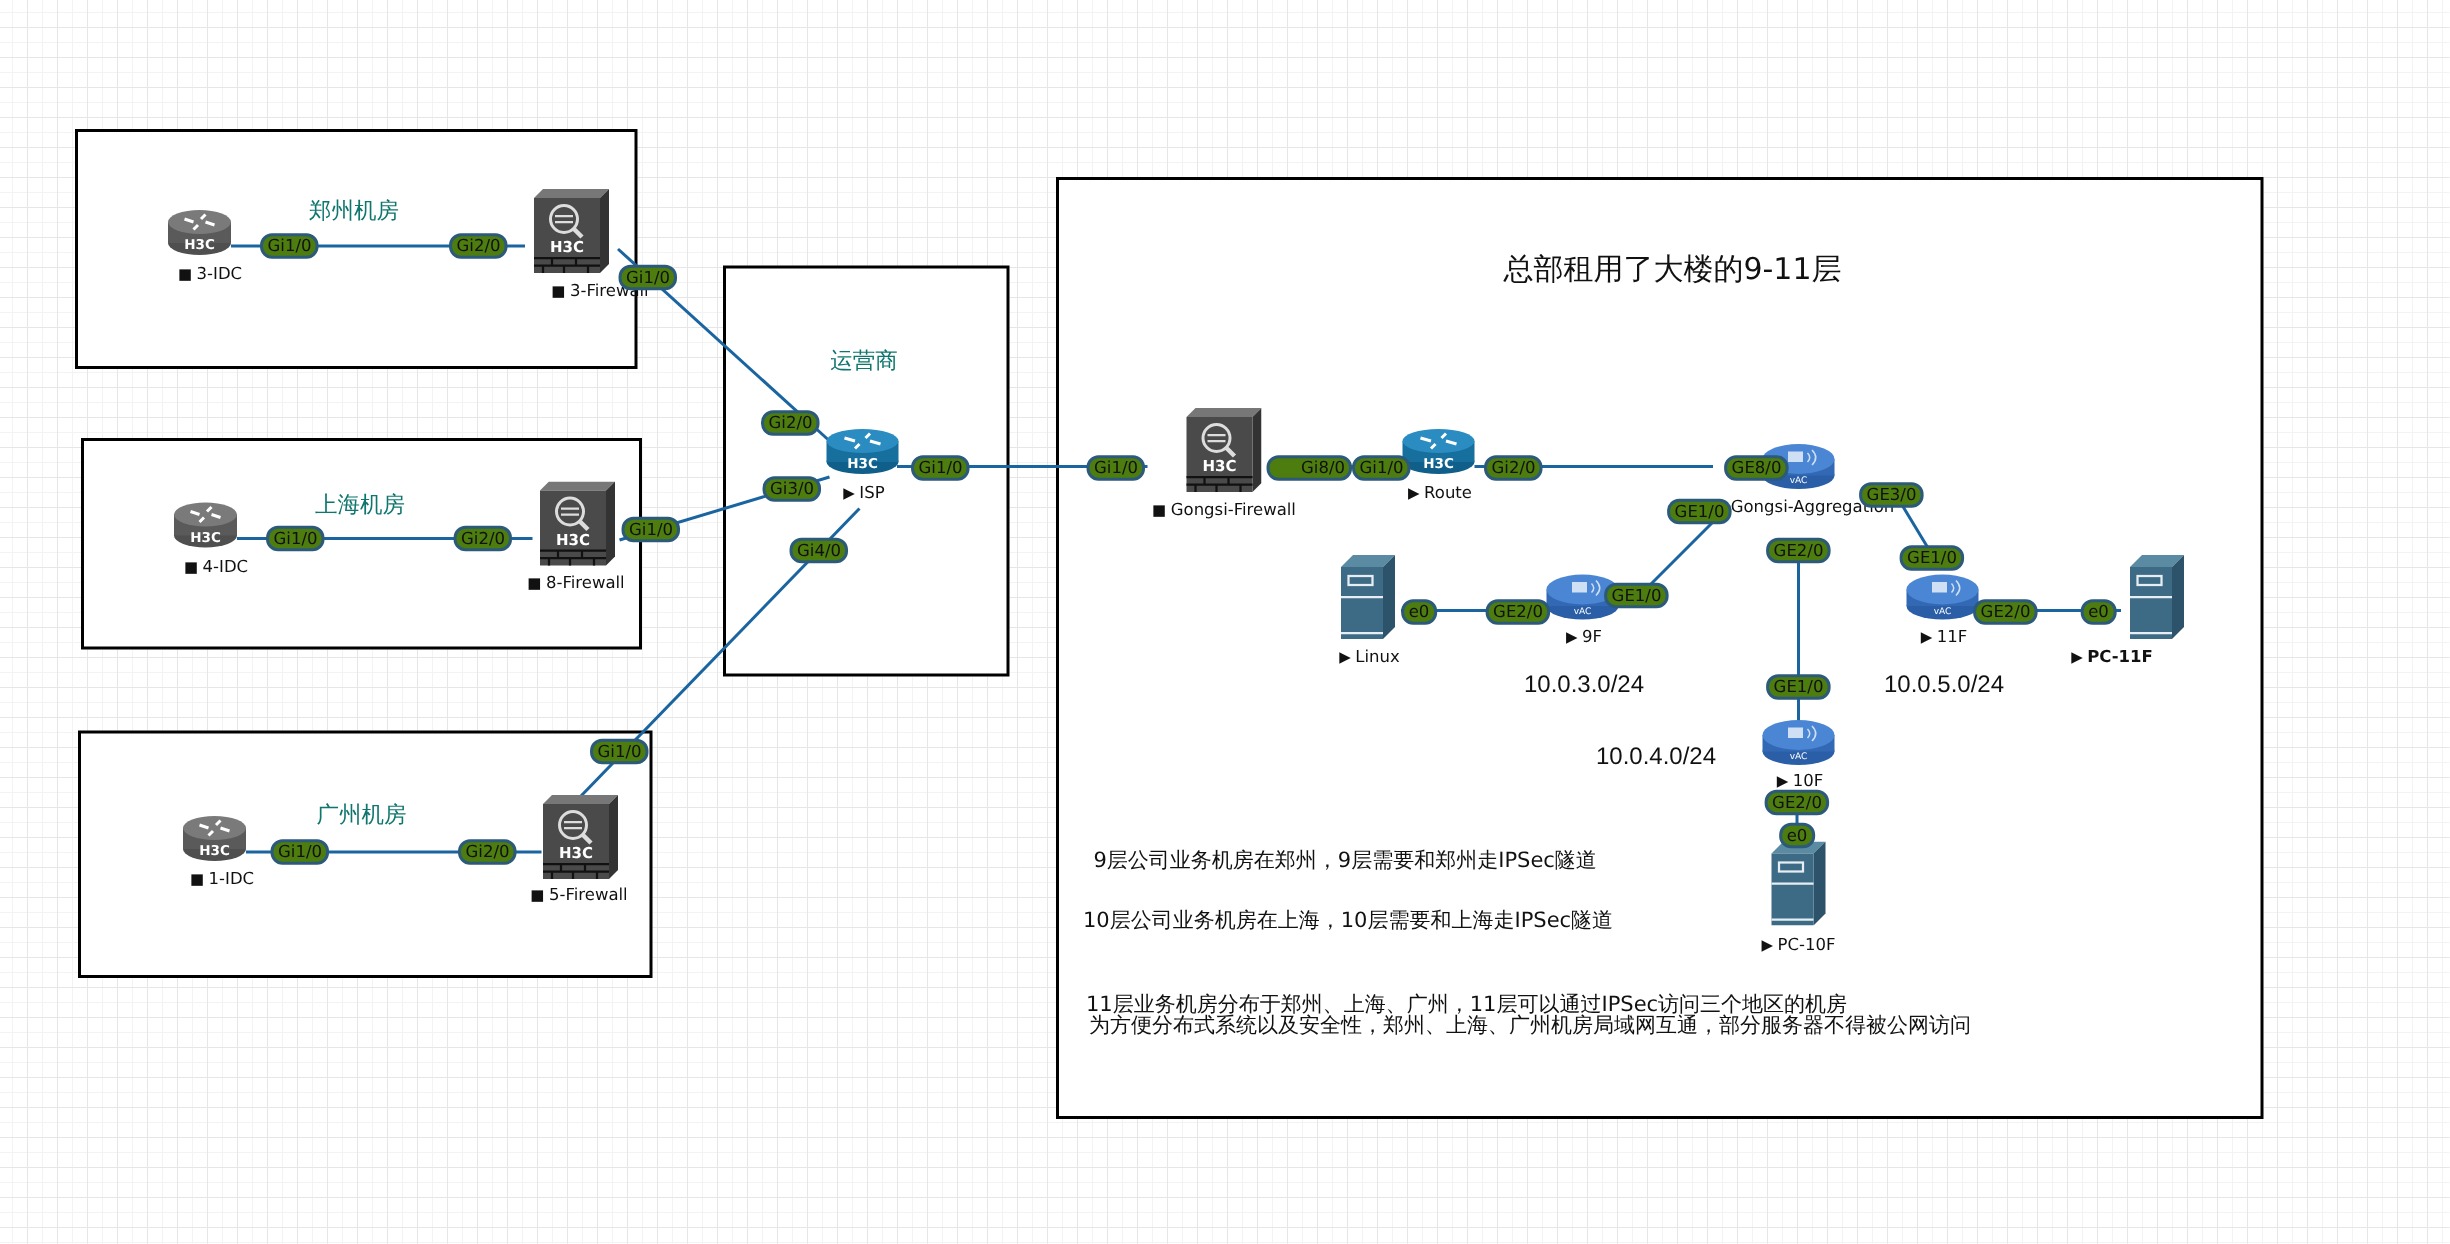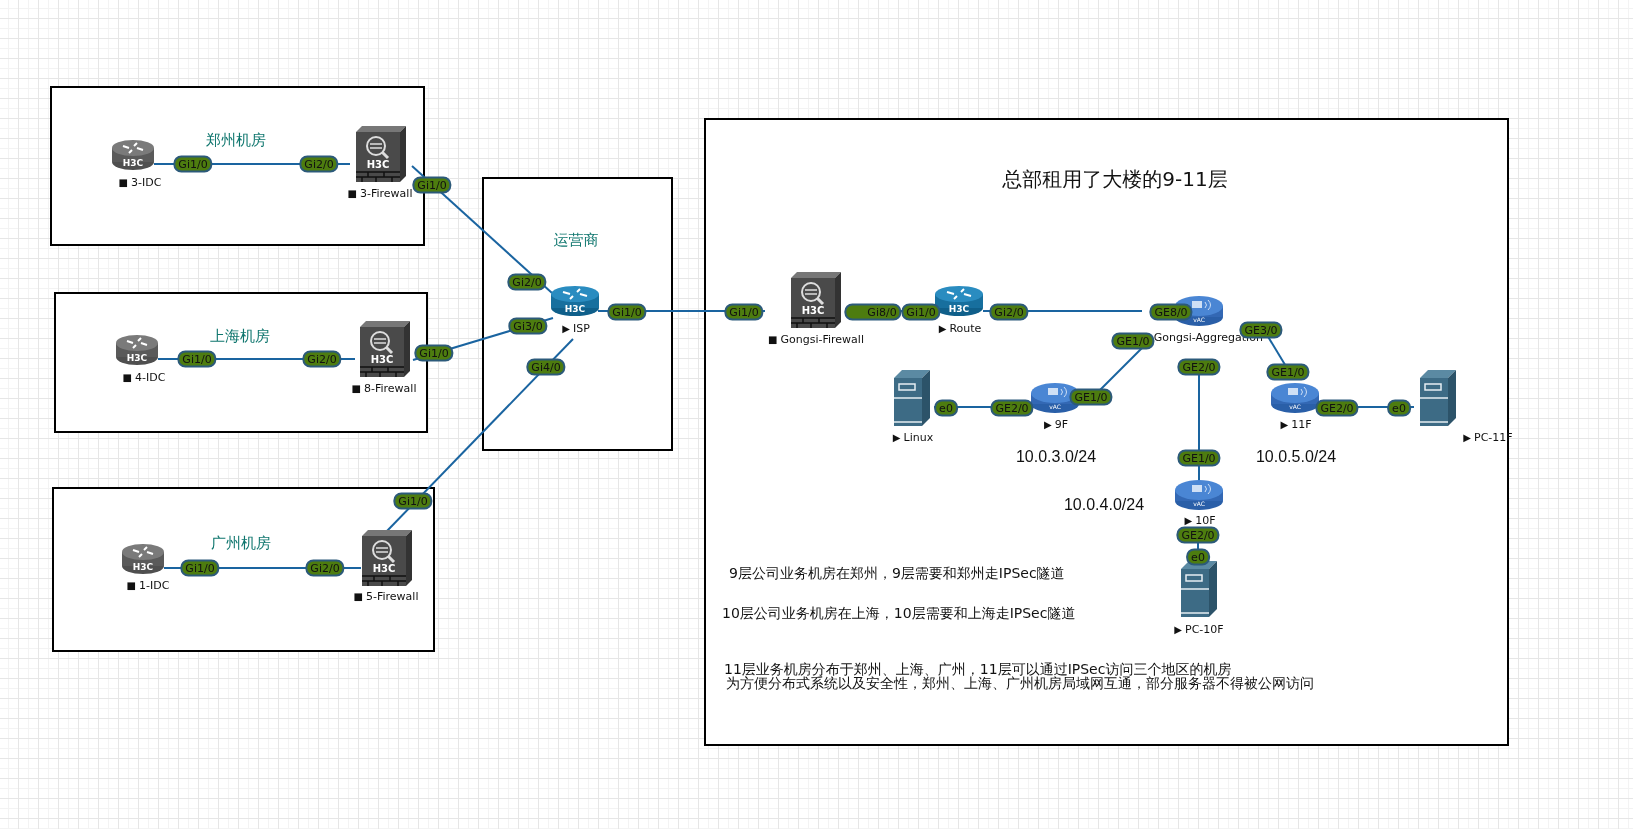--- a/index.html
+++ b/index.html
@@ -100,21 +100,21 @@
     <polygon points="4,6 10,0 54,0 48,6" fill="#777"></polygon>
       <polygon points="48,6 54,0 54,50 48,56" fill="#333"></polygon>
     <rect x="4" y="6" width="44" height="50" fill="#4a4a4a"></rect>
     <circle cx="24" cy="20" r="9" fill="none" stroke="#ddd" stroke-width="2"></circle>
       <line x1="30" y1="26" x2="36" y2="32" stroke="#ddd" stroke-width="3"></line>
     <path d="M18 18 h12 M30 22 h-12" stroke="#ddd" stroke-width="1.5"></path>
     <text x="26" y="42" font-size="10" fill="#fff" text-anchor="middle" font-weight="bold" font-family="DejaVu Sans, sans-serif">H3C</text>
     <path d="M4 46 h44 M4 51 h44 M16 46 v5 M32 46 v5 M10 51 v5 M24 51 v5 M40 51 v5" stroke="#111" stroke-width="1.5"></path>
   </svg>
 </div>
-<div class="dev-label" style="left:380px;top:187px;"><span class="mark">■</span><span>3-Firewall</span></div>
+<div class="dev-label" style="left:400px;top:187px;"><span class="mark">■</span><span>3-Firewall</span></div>
 
 <div class="dev" style="left:383px;top:352px;">
   <svg width="54" height="58" viewBox="0 0 54 58">
     <polygon points="4,6 10,0 54,0 48,6" fill="#777"></polygon>
       <polygon points="48,6 54,0 54,50 48,56" fill="#333"></polygon>
     <rect x="4" y="6" width="44" height="50" fill="#4a4a4a"></rect>
     <circle cx="24" cy="20" r="9" fill="none" stroke="#ddd" stroke-width="2"></circle>
       <line x1="30" y1="26" x2="36" y2="32" stroke="#ddd" stroke-width="3"></line>
     <path d="M18 18 h12 M30 22 h-12" stroke="#ddd" stroke-width="1.5"></path>
     <text x="26" y="42" font-size="10" fill="#fff" text-anchor="middle" font-weight="bold" font-family="DejaVu Sans, sans-serif">H3C</text>
@@ -248,21 +248,21 @@
 <div class="dev" style="left:1438px;top:400px;">
   <svg width="40" height="56" viewBox="0 0 40 56">
     <polygon points="2,8 10,0 38,0 30,8" fill="#5b8aa3"></polygon>
       <polygon points="30,8 38,0 38,48 30,56" fill="#2c5369"></polygon>
     <rect x="2" y="8" width="28" height="48" fill="#3d6b85"></rect>
     <rect x="7" y="14" width="16" height="6" fill="none" stroke="#e6eef3" stroke-width="1.5"></rect>
     <line x1="2" y1="28" x2="30" y2="28" stroke="#e6eef3" stroke-width="1.5"></line>
       <line x1="2" y1="52" x2="30" y2="52" stroke="#e6eef3" stroke-width="1.5"></line>
   </svg>
 </div>
-<div class="dev-label" style="left:1488px;top:431px;"><span class="mark">▶</span><span>PC-11F</span></div>
+<div class="dev-label" style="left:1408px;top:431px;font-weight:bold;"><span class="mark">▶</span><span>PC-11F</span></div>
 
 <div class="port" style="left:193px;top:164px;">Gi1/0</div>
 <div class="port" style="left:319px;top:164px;">Gi2/0</div>
 <div class="port" style="left:432px;top:185px;">Gi1/0</div>
 
 <div class="port" style="left:197px;top:359px;">Gi1/0</div>
 <div class="port" style="left:322px;top:359px;">Gi2/0</div>
 <div class="port" style="left:434px;top:353px;">Gi1/0</div>
 
 <div class="port" style="left:200px;top:568px;">Gi1/0</div>

